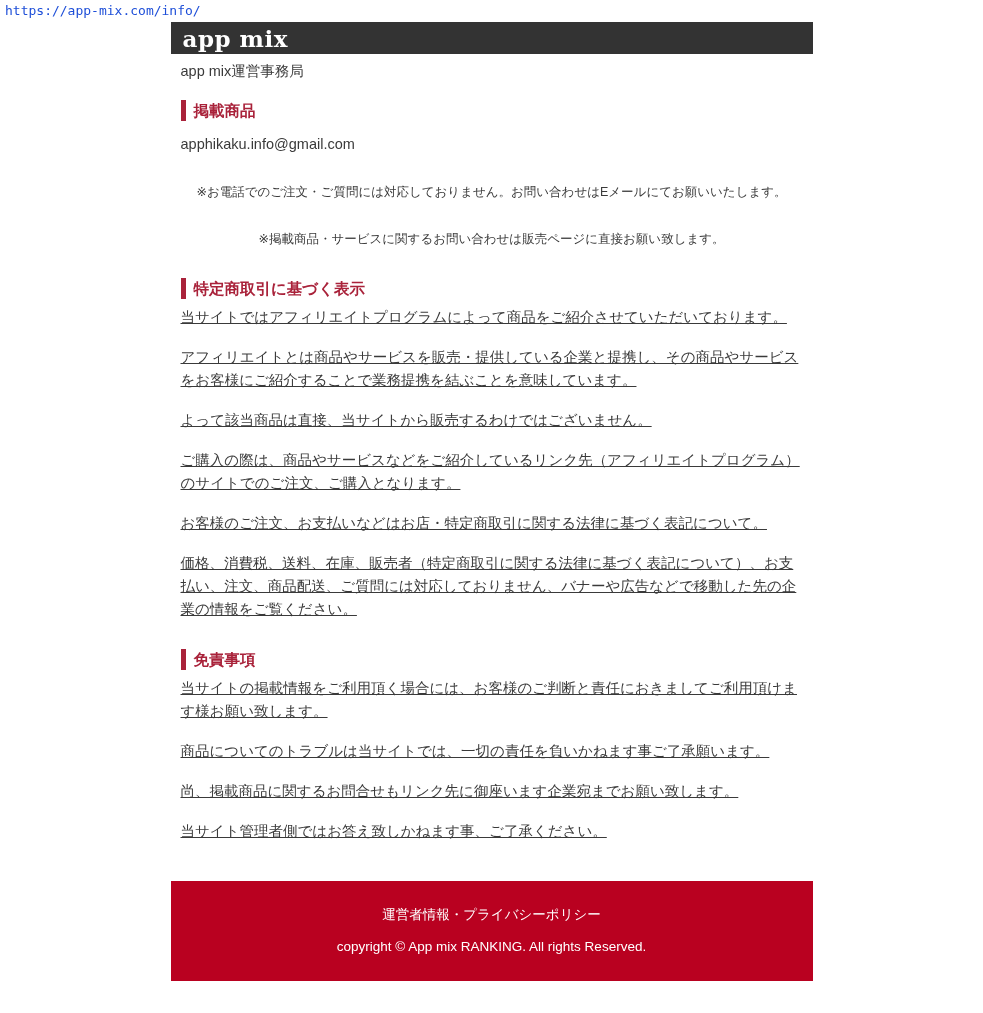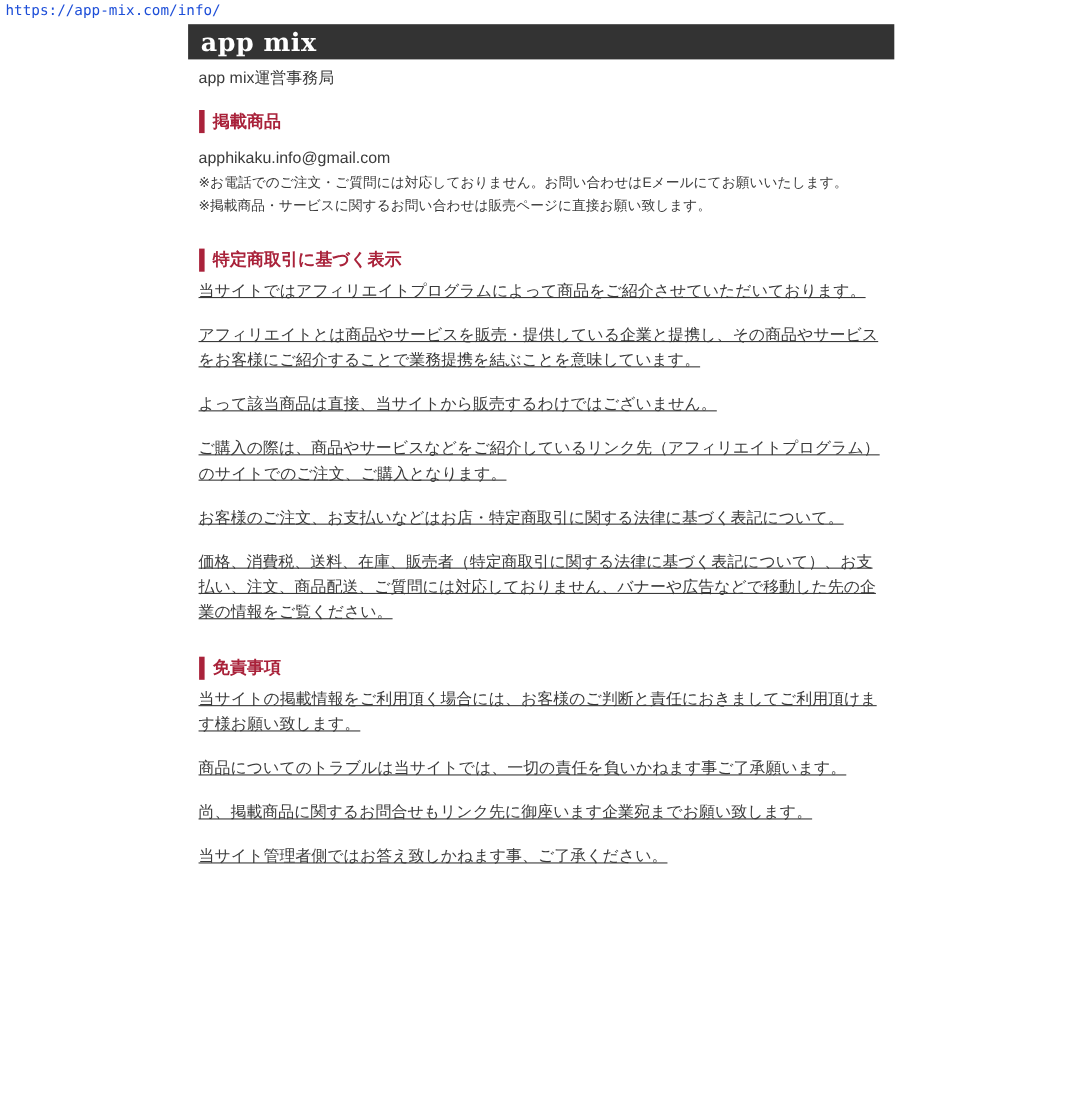--- a/index.html
+++ b/index.html
@@ -52,23 +52,24 @@
     font-size: 15.5px;
     line-height: 21px;
     font-weight: bold;
     color: var(--accent-red, #a9223a);
     border-left: 5px solid var(--accent-red, #a9223a);
     padding-left: 8px;
   }
   .section-heading.spaced { margin-top: 28px; }
   .email { margin: 12px 0 0; }
   .note {
-    margin: 0 0 0;
+    margin: 26px 0 0;
     font-size: 12.5px;
     line-height: 21px;
+    text-align: center;
   }
   .para { margin: 17px 0 0; text-decoration: underline; }
   .section-heading + .para { margin-top: 7px; }
   .site-footer {
     margin-top: 38px;
     background: var(--footer-bg, #b90120);
     color: var(--footer-text, #ffffff);
     text-align: center;
     padding: 24px 0 25px;
   }
@@ -115,14 +116,18 @@
     <p class="para">価格、消費税、送料、在庫、販売者（特定商取引に関する法律に基づく表記について）、お支払い、注文、商品配送、ご質問には対応しておりません、バナーや広告などで移動した先の企業の情報をご覧ください。</p>
 
     <h2 class="section-heading spaced">免責事項</h2>
     <p class="para">当サイトの掲載情報をご利用頂く場合には、お客様のご判断と責任におきましてご利用頂けます様お願い致します。</p>
     <p class="para">商品についてのトラブルは当サイトでは、一切の責任を負いかねます事ご了承願います。</p>
     <p class="para">尚、掲載商品に関するお問合せもリンク先に御座います企業宛までお願い致します。</p>
     <p class="para">当サイト管理者側ではお答え致しかねます事、ご了承ください。</p>
 
   </main>
 
+  <footer class="site-footer">
+    <a class="footer-link">運営者情報・プライバシーポリシー</a>
+    <p class="copyright">copyright © App mix RANKING. All rights Reserved.</p>
+  </footer>
 
 </div>
 
 </body></html>

